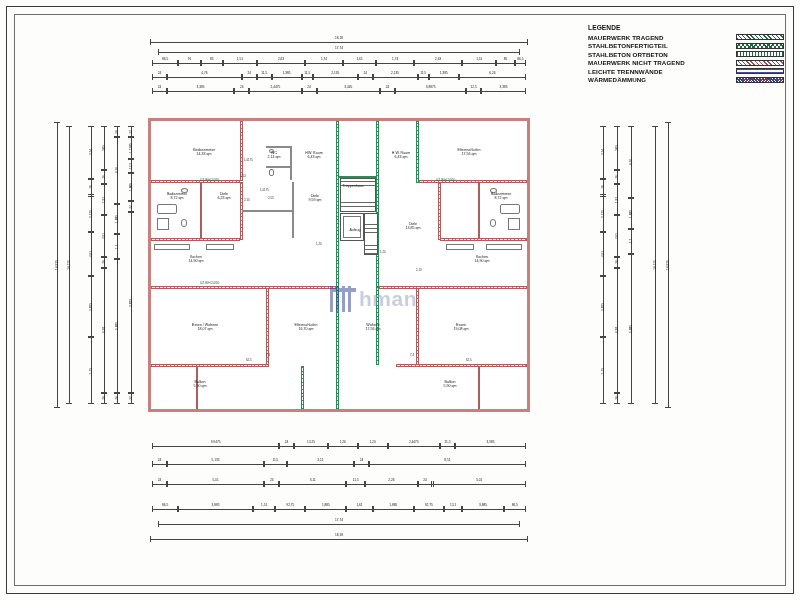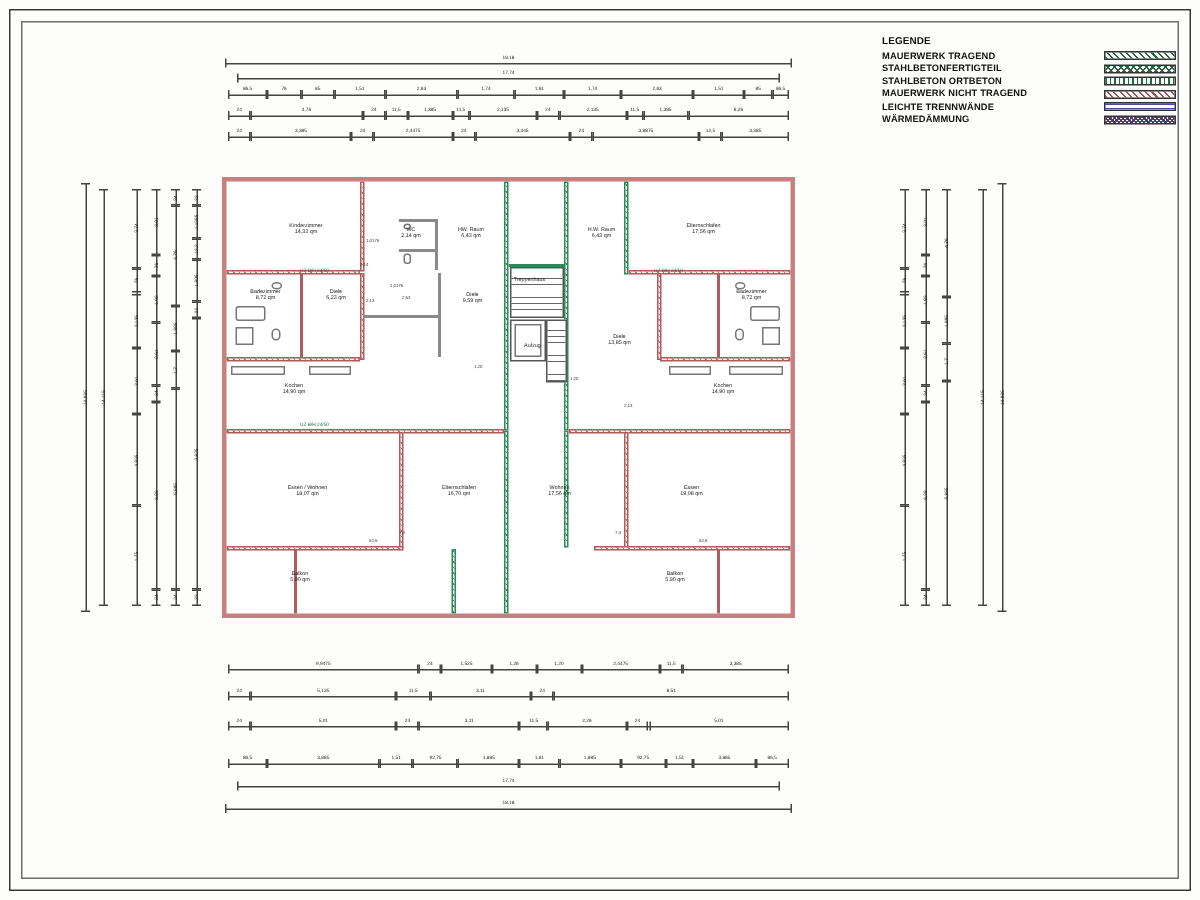--- a/index.html
+++ b/index.html
@@ -806,20 +806,24 @@
     <div class="tiny" style="left:120px; top:78px;">2,53</div>
     <div class="tiny" style="left:112px; top:70px;">1,0175</div>
     <div class="tiny" style="left:96px; top:40px;">1,0175</div>
     <div class="tiny" style="left:92px; top:56px;">2,14</div>
     <div class="tiny" style="left:118px; top:235px;">7,4</div>
     <div class="tiny" style="left:262px; top:235px;">7,4</div>
     <div class="tiny" style="left:98px; top:240px;">62,5</div>
     <div class="tiny" style="left:318px; top:240px;">62,5</div>
   </div>
 
+  <div class="watermark">
+    <span class="wm-mark"></span>
+    <span class="wm-text">hman</span>
+  </div>
 
   <div class="dimchain" style="left:152px; top:440px; width:374px;">
     <div class="dimline"></div>
     <div class="dimseg" style="left:0%;  width:34%">
         <span>9,9475</span>
       </div>
     <div class="dimseg" style="left:34%; width:4%">
         <span>24</span>
       </div>
     <div class="dimseg" style="left:38%; width:9%">

